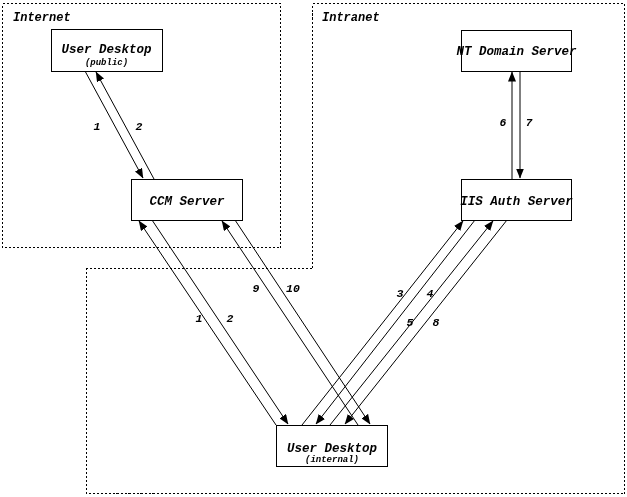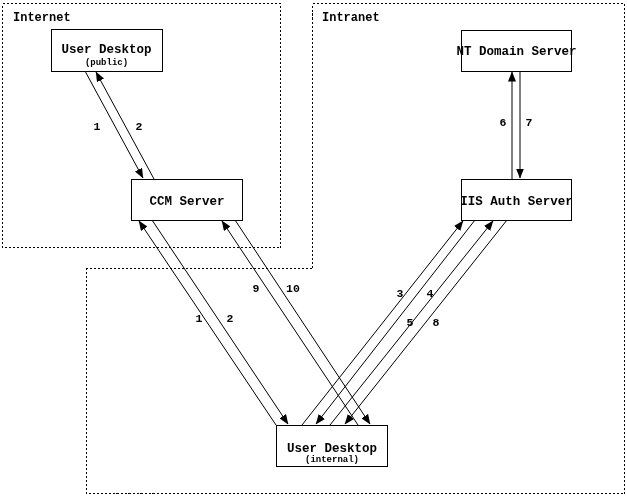--- a/index.html
+++ b/index.html
@@ -6,20 +6,21 @@
     margin: 0;
     padding: 0;
     background: #ffffff;
   }
   #stage {
     position: relative;
     width: 627px;
     height: 497px;
     background: #ffffff;
     font-family: "Liberation Mono", "DejaVu Sans Mono", monospace;
+    font-style: italic;
   }
   svg { display: block; }
   .region-outline {
     fill: none;
     stroke: #000000;
     stroke-width: 1;
     stroke-dasharray: 2 2;
     shape-rendering: crispEdges;
   }
   .node-box {

